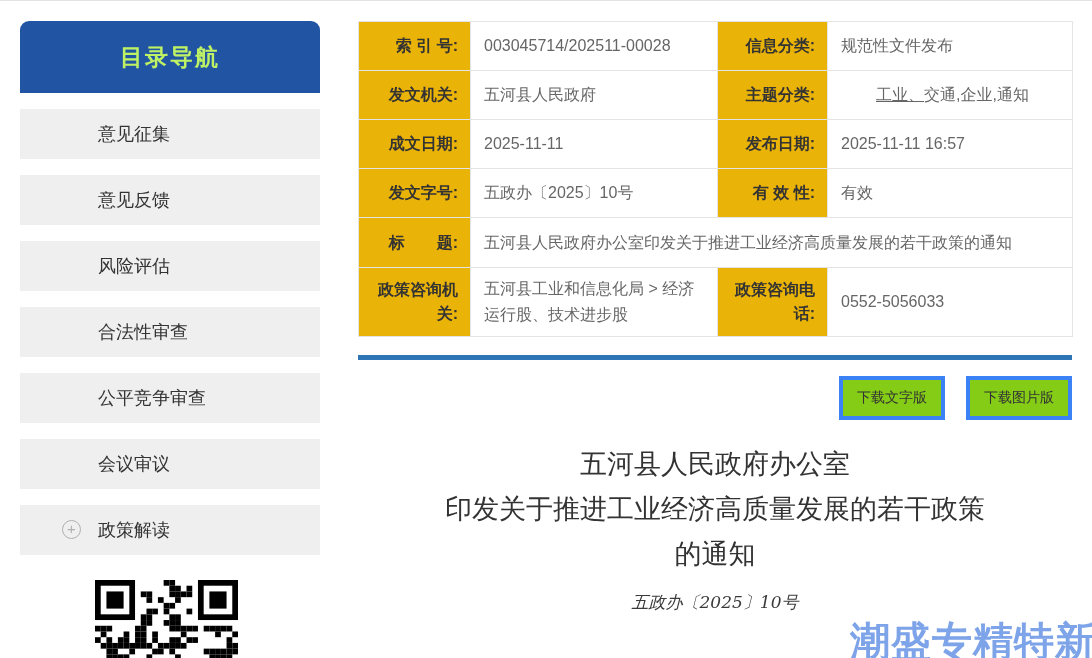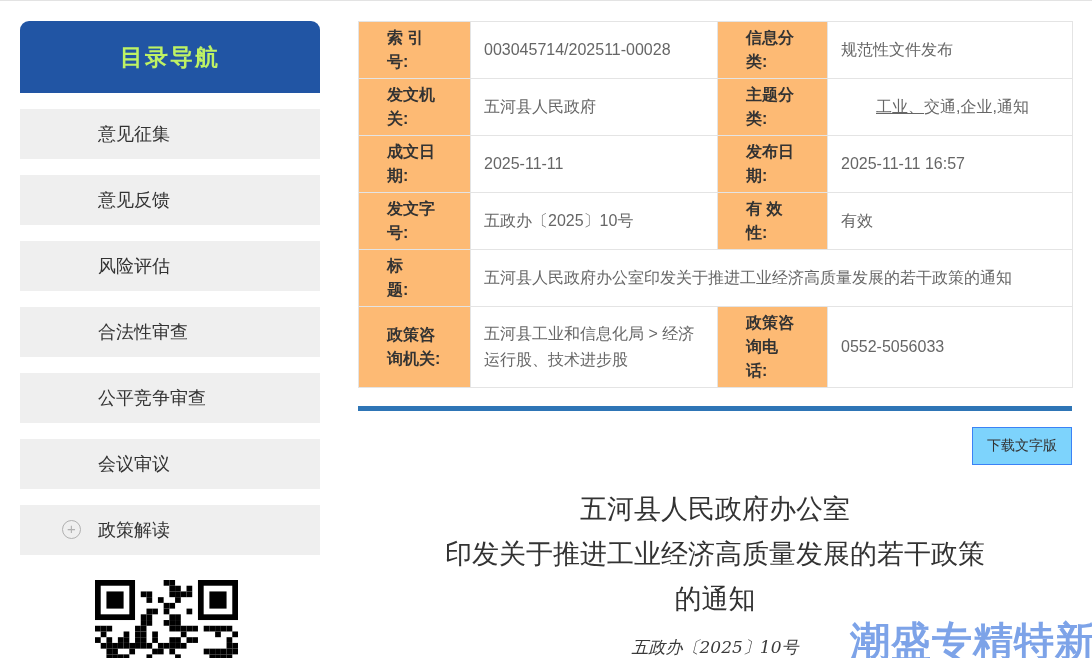--- a/index.html
+++ b/index.html
@@ -44,34 +44,34 @@
   .qr svg { display: block; }
 
   
   .main { margin: 20px 20px 0 38px; width: 714px; }
   table.info-table {
     width: 714px; table-layout: fixed; border-collapse: collapse;
     font-size: 16px;
   }
   table.info-table td { border: 1px solid #e4e4e4; }
   td.lbl {
-    background: #fdba74; font-weight: bold; color: #333;
-    text-align: left; padding: 4px 28px; line-height: 24px;
+    background: #eab308; font-weight: bold; color: #333;
+    text-align: right; padding: 4px 12px; line-height: 24px;
   }
   td.val { color: #666; padding: 4px 10px 4px 13px; line-height: 26px; }
   .topic-link { text-decoration: underline; color: #666; cursor: pointer; margin-left: 35px; }
   tr.r-std  td { height: 49px; }
   tr.r-title td { height: 50px; }
   tr.r-last td { height: 69px; }
 
   .divider { height: 5px; background: #2e75b6; margin-top: 18px; }
 
   .dl-row { display: flex; justify-content: flex-end; gap: 13px; margin-top: 16px; }
   .dl-btn {
-    background: #7dd3fc; border: 1px solid #3b82f6;
+    background: #84cc16; border: 4px solid #3b82f6;
     font-size: 14px; color: #333;
     padding: 9px 14px; cursor: pointer;
     font-family: "Liberation Sans", sans-serif;
     margin-left: 8px;
   }
 
   .doc-title {
     margin-top: 22px; text-align: center;
     font-size: 27px; font-weight: 400; color: #333;
     line-height: 45px;
@@ -382,20 +382,21 @@
         <td class="lbl">政策咨询电话:</td>
         <td class="val">0552-5056033</td>
       </tr>
     </tbody>
       </table>
 
     <div class="divider"></div>
 
     <div class="dl-row">
       <button class="dl-btn">下载文字版</button>
+      <button class="dl-btn">下载图片版</button>
     </div>
 
     <h1 class="doc-title">
       <div>五河县人民政府办公室</div>
       <div>印发关于推进工业经济高质量发展的若干政策</div>
       <div>的通知</div>
     </h1>
 
     <div class="doc-number">五政办〔2025〕10号</div>
   </main>

